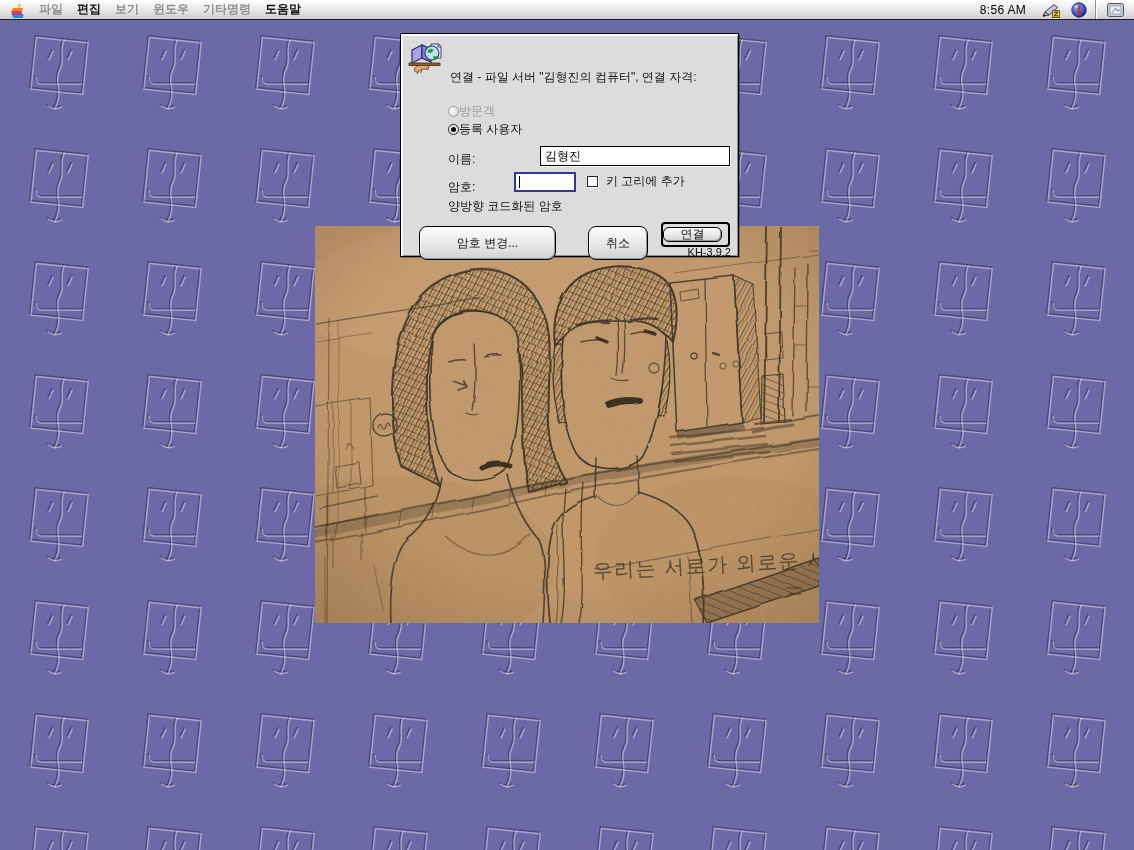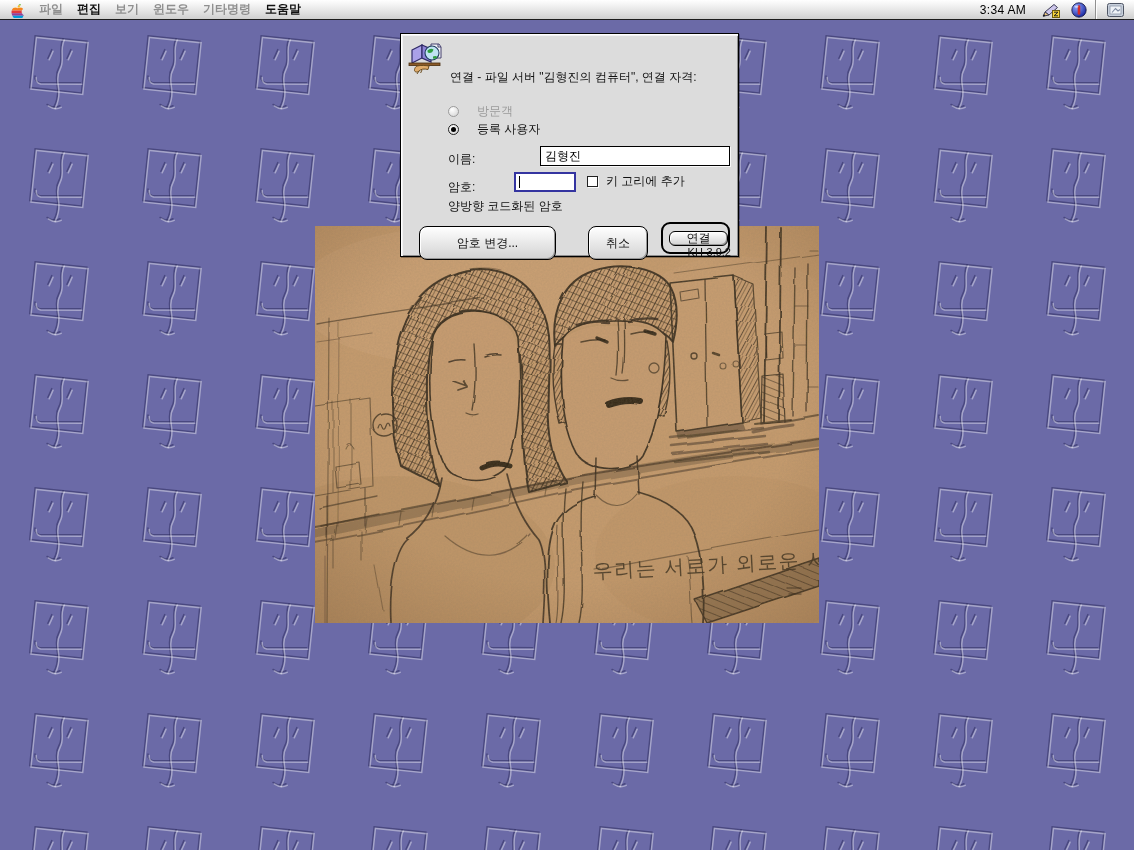--- a/index.html
+++ b/index.html
@@ -33,21 +33,21 @@
   .dialog{
     position:absolute;left:400px;top:33px;width:337px;height:222px;z-index:40;
     background:#dcdcdc;border:1px solid #000;
     box-shadow: inset 1px 1px 0 #ffffff, inset 2px 2px 0 #f2f2f2,
                 inset -1px -1px 0 #8e8e8e, 1px 1px 0 rgba(0,0,0,.3);
     font-size:12px;color:#111;
   }
   .dialog *{box-sizing:border-box;}
   .dlg-icon{position:absolute;left:6px;top:8px;width:36px;height:34px;}
   .dlg-title{position:absolute;left:49px;top:36px;width:282px;line-height:15px;}
-  .radio-row{position:absolute;left:47px;display:flex;align-items:center;gap:18px;height:14px;}
+  .radio-row{position:absolute;left:47px;display:flex;align-items:center;gap:0;height:14px;}
   .radio{width:11px;height:11px;border-radius:50%;border:1px solid #222;
          background:radial-gradient(circle at 35% 30%,#ffffff,#d2d2d2);position:relative;flex:0 0 auto;}
   .radio.disabled{border-color:#9b9b9b;}
   .radio.selected::after{content:"";position:absolute;left:2px;top:2px;width:5px;height:5px;border-radius:50%;background:#000;}
   .radio-label.disabled{color:#9b9b9b;}
   .flabel{position:absolute;left:47px;}
   .name-input{
     position:absolute;left:115px;top:112px;width:190px;height:20px;
     border:1px solid #000;background:#fff;font-size:12px;padding:0 4px;
     font-family:"Liberation Sans",sans-serif;color:#000;border-radius:0;
@@ -67,23 +67,23 @@
   .btn{
     position:absolute;height:34px;border:1px solid #000;border-radius:8px;
     background:linear-gradient(#ffffff,#d2d2d2);
     box-shadow: inset 1px 1px 0 #fff, inset -1px -1px 0 #979797;
     font-size:12px;color:#111;font-family:"Liberation Sans",sans-serif;
     display:flex;align-items:center;justify-content:center;padding:0;cursor:default;
   }
   #btn-change{left:18px;top:192px;width:137px;}
   #btn-cancel{left:187px;top:192px;width:60px;}
   .default-ring{
-    position:absolute;left:260px;top:188px;width:69px;height:32px;
-    border:2px solid #000;border-radius:9px;
-    display:flex;align-items:center;justify-content:flex-end;
+    position:absolute;left:260px;top:188px;width:69px;height:25px;
+    border:2px solid #000;border-radius:4px;
+    display:flex;align-items:center;justify-content:flex-start;
   }
   #btn-connect{position:static;width:59px;height:15px;border-radius:6px;}
   .version{position:absolute;right:7px;top:212px;font-size:11px;color:#111;padding-left:44px;}
 </style>
 </head>
 <body>
 
 <svg id="pattern-layer" width="1134" height="850" aria-hidden="true">
   <defs>
     <g id="finder-face">
@@ -208,21 +208,21 @@
     </svg>
   </div>
   <div class="menu-item disabled">파일</div>
   <div class="menu-item">편집</div>
   <div class="menu-item disabled">보기</div>
   <div class="menu-item disabled">윈도우</div>
   <div class="menu-item disabled">기타명령</div>
   <div class="menu-item">도움말</div>
 
   <div class="mb-right">
-    <span class="clock">3:34 AM</span>
+    <span class="clock">8:56 AM</span>
     <span class="mb-icon">
       <svg width="20" height="16" viewBox="0 0 20 16">
         <path d="M4,10 L13,2.5 L16.5,5.5 L8,13 Z" fill="#cdc6ec" stroke="#3c3c55" stroke-width="1"></path>
         <path d="M4,10 L2.2,14.2 L8,13 Z" fill="#e7c27c" stroke="#3c3c55" stroke-width="1"></path>
         <path d="M2.2,14.2 l1.6,-1.2" stroke="#1c1c1c" stroke-width="1.6"></path>
         <rect x="11.5" y="8.5" width="7" height="7" fill="#f7d53a" stroke="#6f5e10" stroke-width="1"></rect>
         <path d="M13,10.2 h4 l-4,3.6 h4" fill="none" stroke="#222" stroke-width="1"></path>
       </svg>
     </span>
     <span class="mb-icon">

